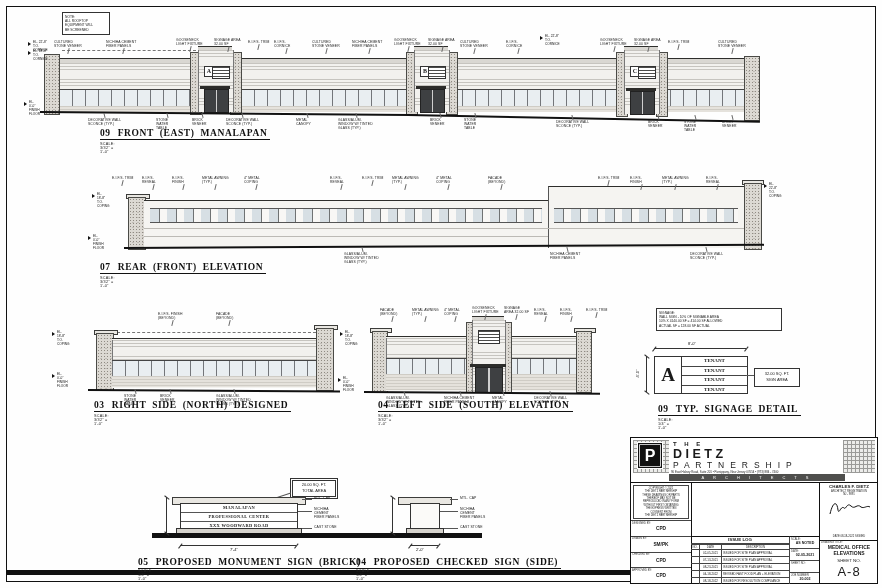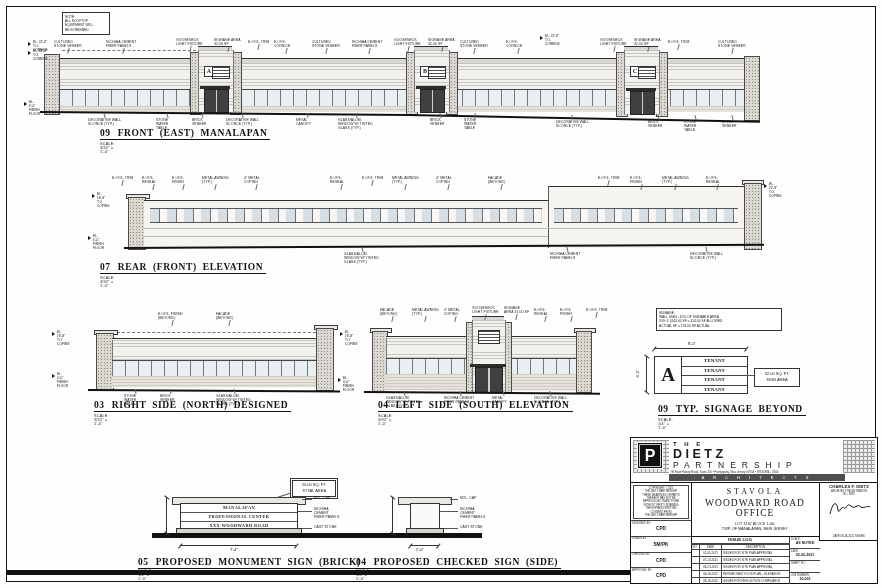--- a/index.html
+++ b/index.html
@@ -293,21 +293,21 @@
         <div style="flex:1;border-bottom:0.8px solid #444;text-align:center;font:bold 5px/8.5px 'Liberation Serif',serif;">TENANT</div>
         <div style="flex:1;border-bottom:0.8px solid #444;text-align:center;font:bold 5px/8.5px 'Liberation Serif',serif;">TENANT</div>
         <div style="flex:1;text-align:center;font:bold 5px/8.5px 'Liberation Serif',serif;">TENANT</div>
       </div>
     </div>
     <div class="ldr" style="left:746px;top:375px;width:8px;"></div>
     <div class="bx" style="left:754px;top:368px;width:44px;height:15px;font-size:4px;line-height:1.4;padding-top:2px;">32.00 SQ. FT.
 SIGN AREA</div>
 
     <div class="dt" style="left:658px;top:404px;">
-      <span class="n">09</span><span>TYP.  SIGNAGE  BEYOND</span>
+      <span class="n">09</span><span>TYP.  SIGNAGE  DETAIL</span>
     </div>
     <div class="sc" style="left:658px;top:418px;">SCALE: 1/4" = 1'-0"</div>
   </div>
 
   <div class="abs" style="left:0;top:0;">
     <div class="bx" style="left:292px;top:480px;width:42px;height:14px;font-size:4px;line-height:1.5;padding-top:1px;outline:0.8px solid #333;outline-offset:1.2px;">20.00 SQ. FT.
 TOTAL AREA</div>
     <div class="ldr" style="left:268px;top:500px;width:24px;transform:rotate(-18deg);"></div>
     <div class="cap" style="left:172px;top:497px;width:132px;height:6px;"></div>
     <div class="abs" style="left:180px;top:503px;width:116px;height:25px;border:0.9px solid #333;background:#fff;display:flex;flex-direction:column;">
@@ -392,26 +392,20 @@
           <div class="celllab">CHECKED BY:</div>
           <div style="text-align:center;font:bold 4.8px 'Liberation Sans',sans-serif;margin-top:1.5px;">CPD</div>
         </div>
         <div style="flex:1;border-top:0.8px solid #444;position:relative;">
           <div class="celllab">APPROVED BY:</div>
           <div style="text-align:center;font:bold 4.8px 'Liberation Sans',sans-serif;margin-top:1.5px;">CPD</div>
         </div>
       </div>
     </div>
 
-    <div class="abs" style="left:60px;top:44px;width:128px;height:54px;text-align:center;">
-      <div style="font:8px 'Liberation Serif',serif;letter-spacing:3px;margin-top:5px;">STAVOLA</div>
-      <div style="font:9.5px 'Liberation Serif',serif;letter-spacing:1px;margin-top:2px;">WOODWARD  ROAD  OFFICE</div>
-      <div style="font-size:3.8px;margin-top:4px;">LOT 7232   BLOCK 1.06,</div>
-      <div style="font-size:3.8px;margin-top:1px;">TWP. OF MANALAPAN, NEW JERSEY</div>
-    </div>
 
     <div class="abs" style="left:188px;top:44px;width:58px;height:58px;border-left:1px solid #111;border-bottom:1px solid #111;text-align:center;">
       <div style="font:bold 4.4px 'Liberation Sans',sans-serif;margin-top:2px;">CHARLES F. DIETZ</div>
       <div style="font-size:2.7px;white-space:pre-line;margin-top:1px;">ARCHITECT REGISTRATION
 NJ - 9891</div>
       <svg class="sig" style="left:6px;top:16px;" width="46" height="22" viewBox="0 0 46 22">
         <path d="M4 16 C7 3, 11 3, 12 12 C13 17, 15 7, 18 10 C20 12, 21 4, 25 8 C29 12, 31 5, 35 9 C38 11, 41 7, 44 9" stroke="#111" fill="none" stroke-width="1"></path>
       </svg>
       <div style="position:absolute;left:0;bottom:2px;width:100%;font-size:2.7px;">DATE 08-18-2022 SIGNED</div>
     </div>
@@ -461,14 +455,21 @@
       </div>
       <div style="flex:1;border-bottom:0.8px solid #444;">
         <div class="celllab">SHEET NO:</div>
       </div>
       <div style="flex:1;">
         <div class="celllab">JOB NUMBER:</div>
         <div style="text-align:center;font-size:3.6px;font-weight:bold;">20-002</div>
       </div>
     </div>
 
+    <div class="abs" style="left:188px;top:102px;width:58px;height:43px;border-left:1px solid #111;text-align:center;">
+      <div class="celllab" style="text-align:left;">DRAWING TITLE:</div>
+      <div style="font:bold 5px 'Liberation Sans',sans-serif;">MEDICAL OFFICE</div>
+      <div style="font:bold 5px 'Liberation Sans',sans-serif;">ELEVATIONS</div>
+      <div style="font-size:4.4px;margin-top:2px;">SHEET NO.</div>
+      <div style="font:13px 'Liberation Sans',sans-serif;letter-spacing:1px;margin-top:1px;">A-8</div>
+    </div>
   </div>
 </div>
 
 </body></html>

